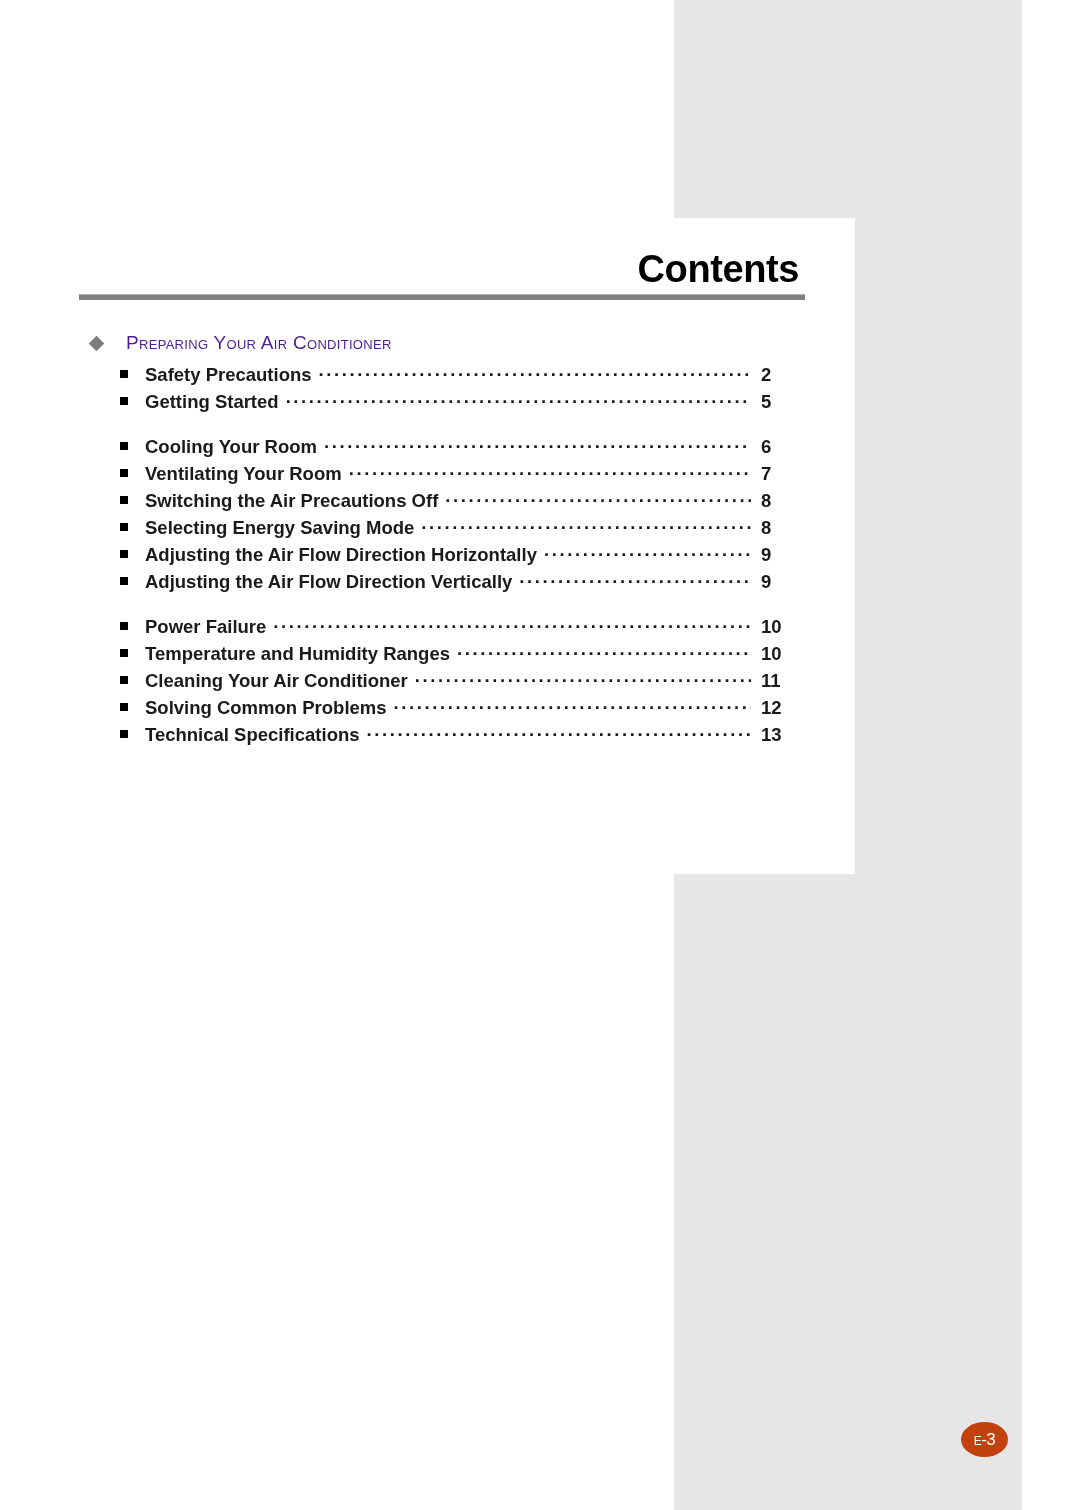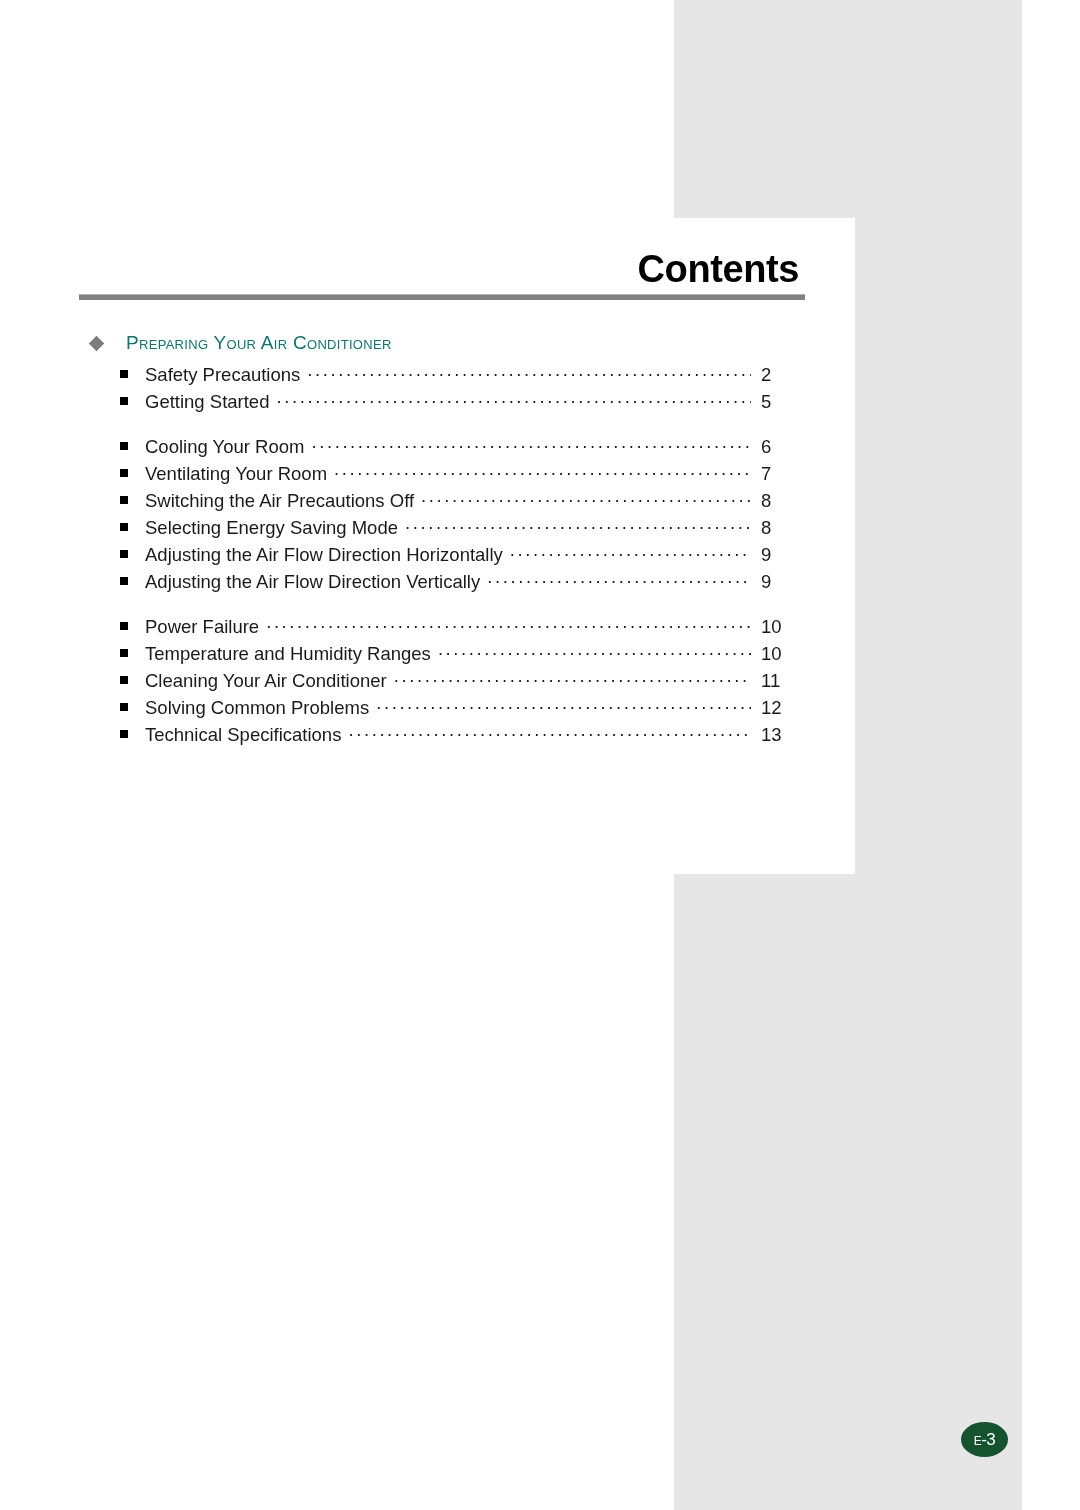--- a/index.html
+++ b/index.html
@@ -83,31 +83,32 @@
     background: #7d7d7d;
     transform: rotate(45deg);
     margin-left: 12px;
     margin-right: 24px;
     flex: 0 0 auto;
   }
   .section-title {
     font-size: 19px;
     font-variant: small-caps;
     letter-spacing: 0.3px;
-    color: #0f766e;
+    color: #4c1d95;
     white-space: nowrap;
   }
 
   
   .entry {
     display: flex;
     align-items: baseline;
     height: 27px;
     font-size: 18.5px;
     color: #1a1a1a;
+    font-weight: bold;
   }
   .square-icon {
     width: 8px;
     height: 8px;
     background: #000000;
     margin-left: 41px;
     margin-right: 17px;
     flex: 0 0 auto;
     position: relative;
     top: -3px;
@@ -142,21 +143,21 @@
     color: #1a1a1a;
   }
 
   
   .page-badge {
     position: absolute;
     left: 961px;
     top: 1422px;
     width: 47px;
     height: 35px;
-    background: #14532d;
+    background: #c2410c;
     border-radius: 50%;
     display: flex;
     align-items: center;
     justify-content: center;
     color: #ffffff;
     line-height: 1;
   }
   .page-badge .badge-text {
     font-size: 17px;
     letter-spacing: -0.5px;

